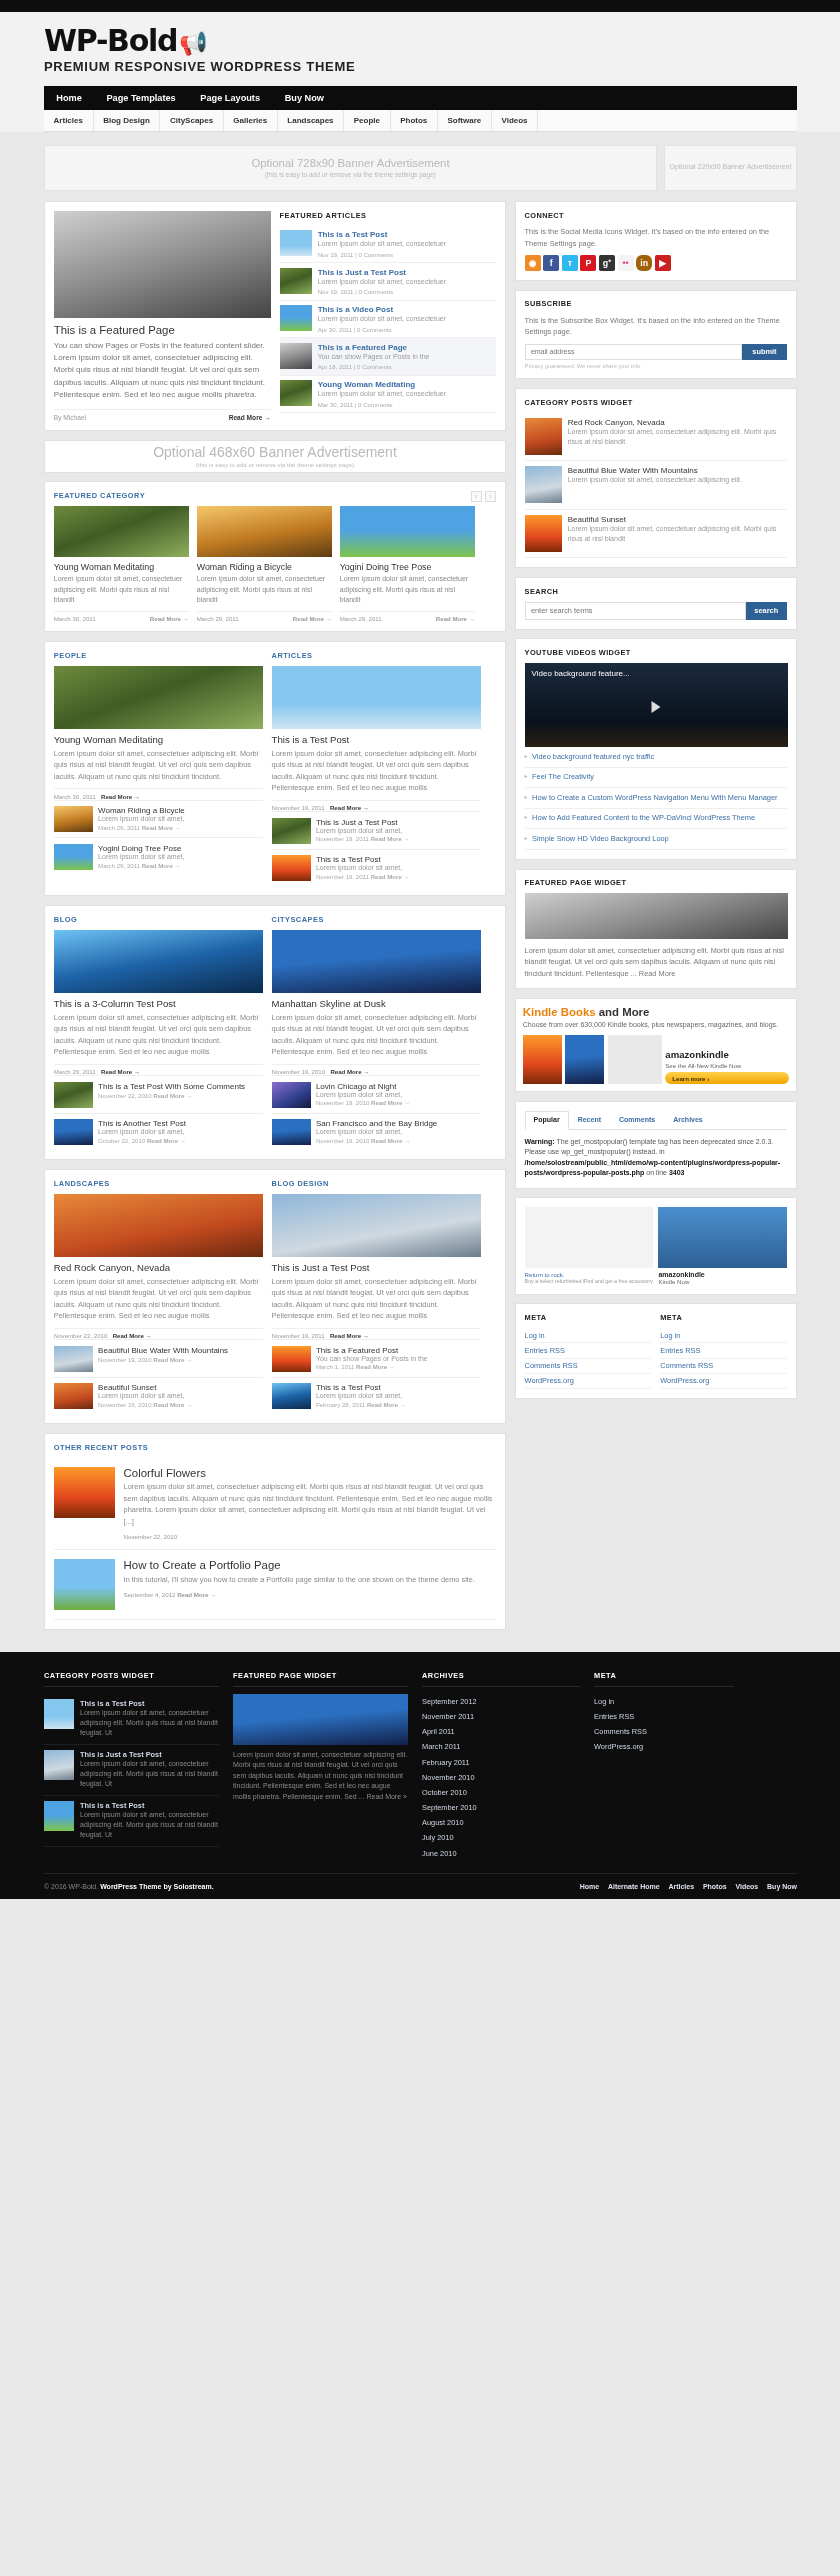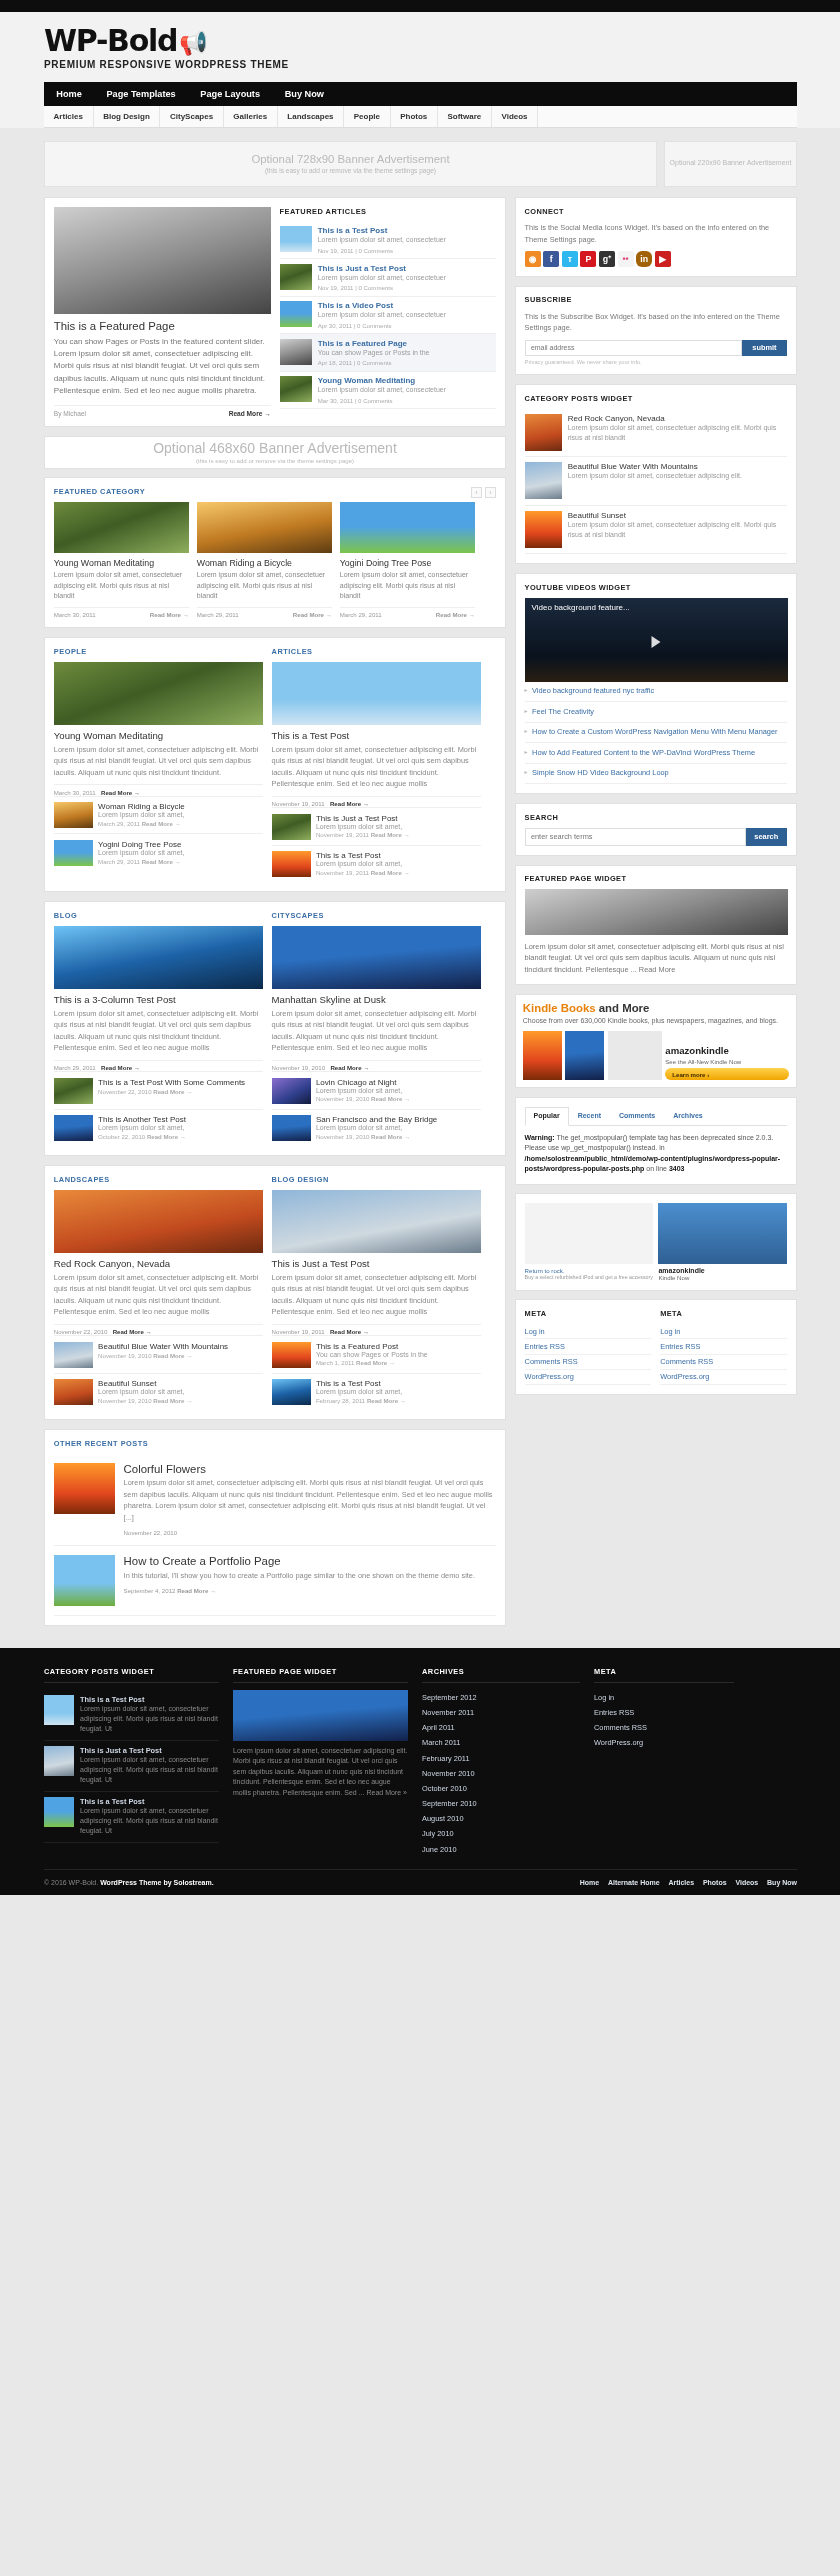--- a/index.html
+++ b/index.html
@@ -10,21 +10,21 @@
   }
   a { text-decoration:none; color:#3a6ea5; }
 
   
   .topstripe { height:12.3px; background:#0d0d0d; }
   .headwrap { background:#f2f2f2; padding:14px 0 0 0; }
   .inner { width:753px; margin:0 auto; }
   .logo { font-size:30px; font-weight:bold; letter-spacing:-1.3px; color:#111;
           font-family:"DejaVu Sans", sans-serif; line-height:1; }
   .logo .horn { font-size:23px; margin-left:2.6px; }
-  .tagline { font-size:10px; font-weight:bold; letter-spacing:0.7px; color:#222; margin-top:2.6px; }
+  .tagline { font-size:13px; font-weight:bold; letter-spacing:0.7px; color:#222; margin-top:2.6px; }
 
   .mainnav { background:#0c0c0c; margin-top:12.3px; display:flex; }
   .mainnav a { color:#fff; font-size:9.2px; font-weight:bold; padding:7px 12.3px; display:block; }
   .subnav { background:#fafafa; border-bottom:0.9px solid #ddd; display:flex; }
   .subnav a { color:#333; font-size:8px; font-weight:bold; padding:6.1px 9.6px; display:block;
               border-right:0.9px solid #e4e4e4; }
 
   
   .bannerrow { display:flex; gap:7px; padding:12.3px 0 10.5px; }
   .ad {
@@ -554,20 +554,28 @@
               <div class="ph g8"></div>
               <div>
                 <div class="cwt">Beautiful Sunset</div>
                 <div class="cwb">Lorem ipsum dolor sit amet, consectetuer adipiscing elit. Morbi quis risus at nisl blandit</div>
               </div>
             </div>
           </div>
       </div>
 
       <div class="card">
+        <div class="widgettitle">SEARCH</div>
+        <div class="searchrow">
+          <input placeholder="enter search terms" style="">
+          <button>search</button>
+        </div>
+      </div>
+
+      <div class="card">
         <div class="widgettitle">YOUTUBE VIDEOS WIDGET</div>
         <div class="video">
           <div class="cap">Video background feature...</div>
           <div class="play"></div>
         </div>
         <div id="vlinks">
             <div class="vlink">
               <span class="ar">▸</span>
               <span>Video background featured nyc traffic</span>
             </div>
@@ -581,28 +589,20 @@
             </div>
             <div class="vlink">
               <span class="ar">▸</span>
               <span>How to Add Featured Content to the WP-DaVinci WordPress Theme</span>
             </div>
             <div class="vlink">
               <span class="ar">▸</span>
               <span>Simple Snow HD Video Background Loop</span>
             </div>
           </div>
-      </div>
-
-      <div class="card">
-        <div class="widgettitle">SEARCH</div>
-        <div class="searchrow">
-          <input placeholder="enter search terms" style="">
-          <button>search</button>
-        </div>
       </div>
 
       <div class="card">
         <div class="widgettitle">FEATURED PAGE WIDGET</div>
         <div class="ph gray fpw-img"></div>
         <div class="swtxt" style="margin-top:5.3px">Lorem ipsum dolor sit amet, consectetuer adipiscing elit. Morbi quis risus at nisl blandit feugiat. Ut vel orci quis sem dapibus iaculis. Aliquam ut nunc quis nisi tincidunt tincidunt. Pellentesque ... Read More</div>
       </div>
 
       <div class="amz">
         <h4><span style="color:#e8820c">Kindle Books</span><span> and More</span></h4>

